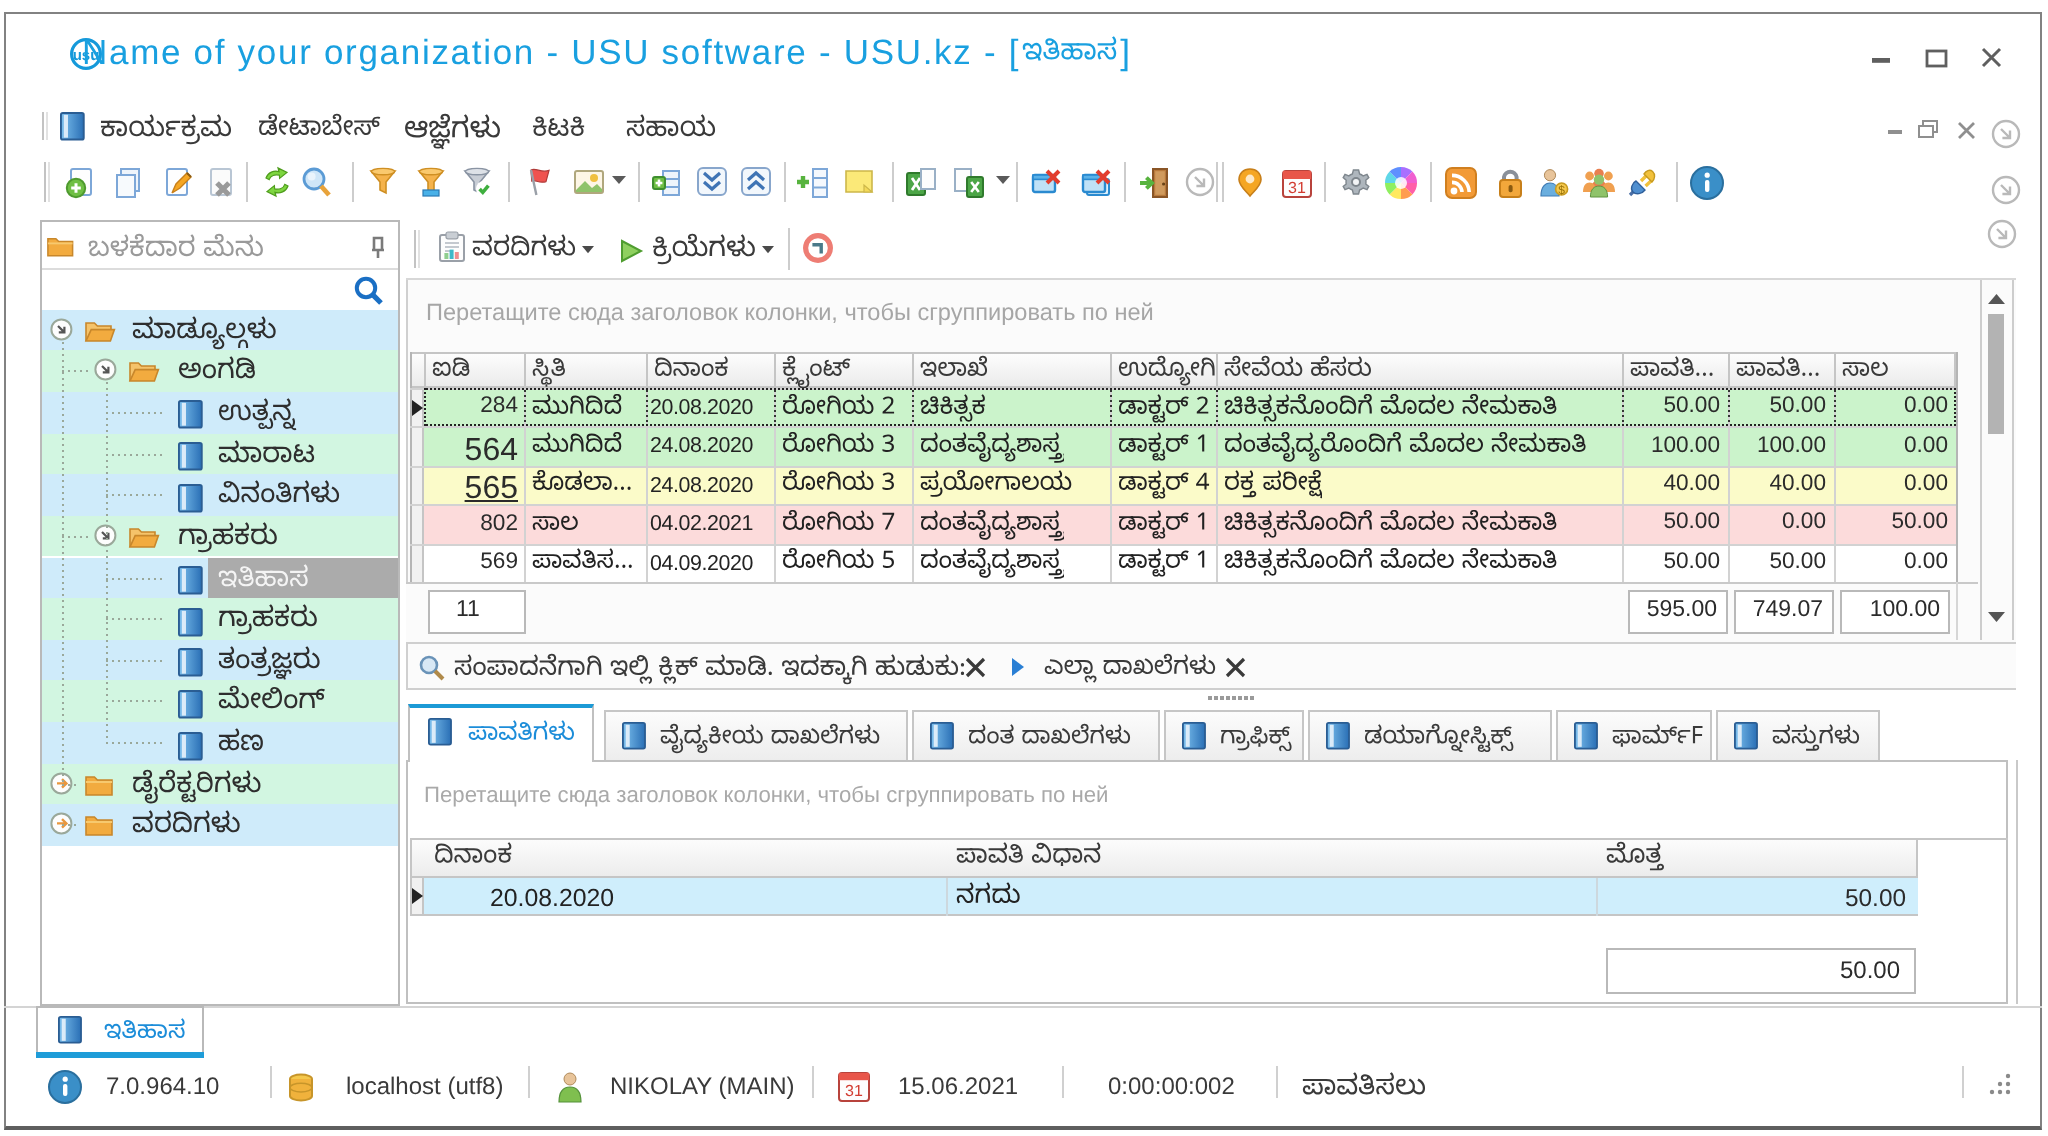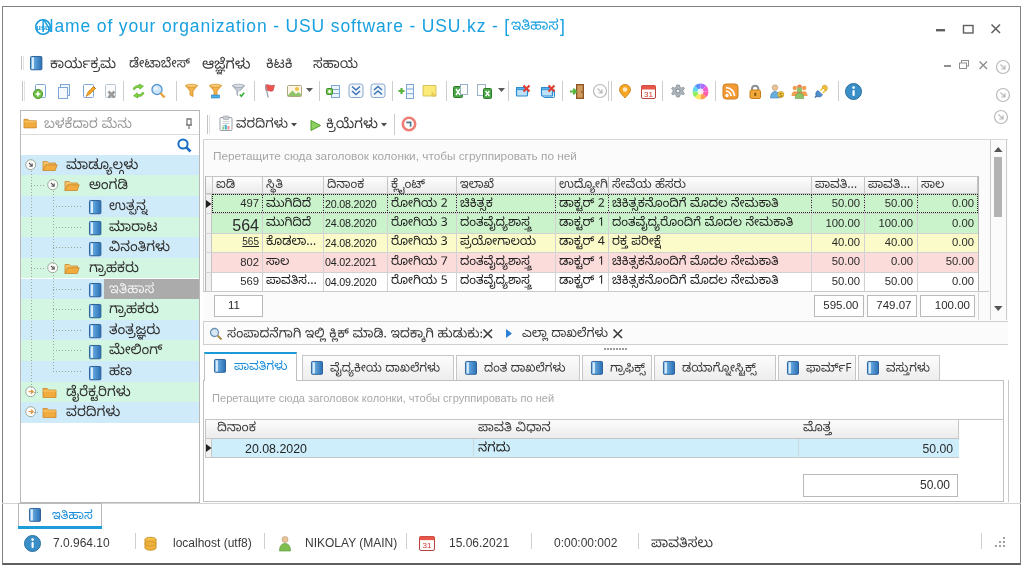--- a/index.html
+++ b/index.html
@@ -981,21 +981,21 @@
 <div style="position:absolute;left:555px;top:195px;width:1px;height:17.4px;background:repeating-linear-gradient(#333 0,#333 1px,transparent 1px,transparent 2.5px)"></div>
 <div style="position:absolute;left:608px;top:195px;width:1px;height:17.4px;background:repeating-linear-gradient(#333 0,#333 1px,transparent 1px,transparent 2.5px)"></div>
 <div style="position:absolute;left:811px;top:195px;width:1px;height:17.4px;background:repeating-linear-gradient(#333 0,#333 1px,transparent 1px,transparent 2.5px)"></div>
 <div style="position:absolute;left:864px;top:195px;width:1px;height:17.4px;background:repeating-linear-gradient(#333 0,#333 1px,transparent 1px,transparent 2.5px)"></div>
 <div style="position:absolute;left:917px;top:195px;width:1px;height:17.4px;background:repeating-linear-gradient(#333 0,#333 1px,transparent 1px,transparent 2.5px)"></div>
 <div style="position:absolute;left:206px;top:199.5px">
     <svg width="6" height="9" style="display:block;overflow:visible">
       <path d="M0 0 L5.5 4 L0 8 Z" fill="#222"></path>
     </svg>
   </div>
-<div style="position:absolute;right:765px;top:197.4px;font-size:11.3px;color:#2b2b2b;white-space:nowrap;">497</div>
+<div style="position:absolute;right:765px;top:197.4px;font-size:11.3px;color:#2b2b2b;white-space:nowrap;">284</div>
 <div style="position:absolute;left:265.5px;top:196.6px;height:16.8px;overflow:hidden">
     <svg width="45" height="14" style="overflow:visible;display:block">
       <g fill="#222">
         <use href="#g47" transform="matrix(0.01220 0 0 -0.01220 0.0 9.8)"></use>
         <use href="#g63" transform="matrix(0.01220 0 0 -0.01220 14.1 9.8)"></use>
         <use href="#g254" transform="matrix(0.01220 0 0 -0.01220 18.5 9.8)"></use>
         <use href="#g267" transform="matrix(0.01220 0 0 -0.01220 26.4 9.8)"></use>
         <use href="#g301" transform="matrix(0.01220 0 0 -0.01220 35.8 9.8)"></use>
       </g>
     </svg>
@@ -1149,21 +1149,21 @@
         <use href="#g47" transform="matrix(0.01220 0 0 -0.01220 147.1 9.8)"></use>
         <use href="#g180" transform="matrix(0.01220 0 0 -0.01220 161.2 9.8)"></use>
         <use href="#g60" transform="matrix(0.01220 0 0 -0.01220 168.2 9.8)"></use>
         <use href="#g265" transform="matrix(0.01220 0 0 -0.01220 173.7 9.8)"></use>
       </g>
     </svg>
   </div>
 <div style="position:absolute;right:164px;top:216.6px;font-size:11.3px;color:#2b2b2b;white-space:nowrap;">100.00</div>
 <div style="position:absolute;right:111px;top:216.6px;font-size:11.3px;color:#2b2b2b;white-space:nowrap;">100.00</div>
 <div style="position:absolute;right:50px;top:216.6px;font-size:11.3px;color:#2b2b2b;white-space:nowrap;">0.00</div>
-<div style="position:absolute;right:765px;top:236.2px;font-size:10px;color:#2b2b2b;white-space:nowrap;text-decoration:underline;">565</div>
+<div style="position:absolute;right:765px;top:236.2px;font-size:16px;color:#2b2b2b;white-space:nowrap;text-decoration:underline;">565</div>
 <div style="position:absolute;left:265.5px;top:235.4px;height:16.8px;overflow:hidden">
     <svg width="50" height="14" style="overflow:visible;display:block">
       <g fill="#222">
         <use href="#g286" transform="matrix(0.01220 0 0 -0.01220 0.0 9.8)"></use>
         <use href="#g64" transform="matrix(0.01220 0 0 -0.01220 7.0 9.8)"></use>
         <use href="#g35" transform="matrix(0.01220 0 0 -0.01220 16.1 9.8)"></use>
         <use href="#g205" transform="matrix(0.01220 0 0 -0.01220 25.5 9.8)"></use>
         <use href="#g60" transform="matrix(0.01220 0 0 -0.01220 34.9 9.8)"></use>
         <use href="#g586" transform="matrix(0.01220 0 0 -0.01220 40.3 9.8)"></use>
         <use href="#g586" transform="matrix(0.01220 0 0 -0.01220 43.6 9.8)"></use>

